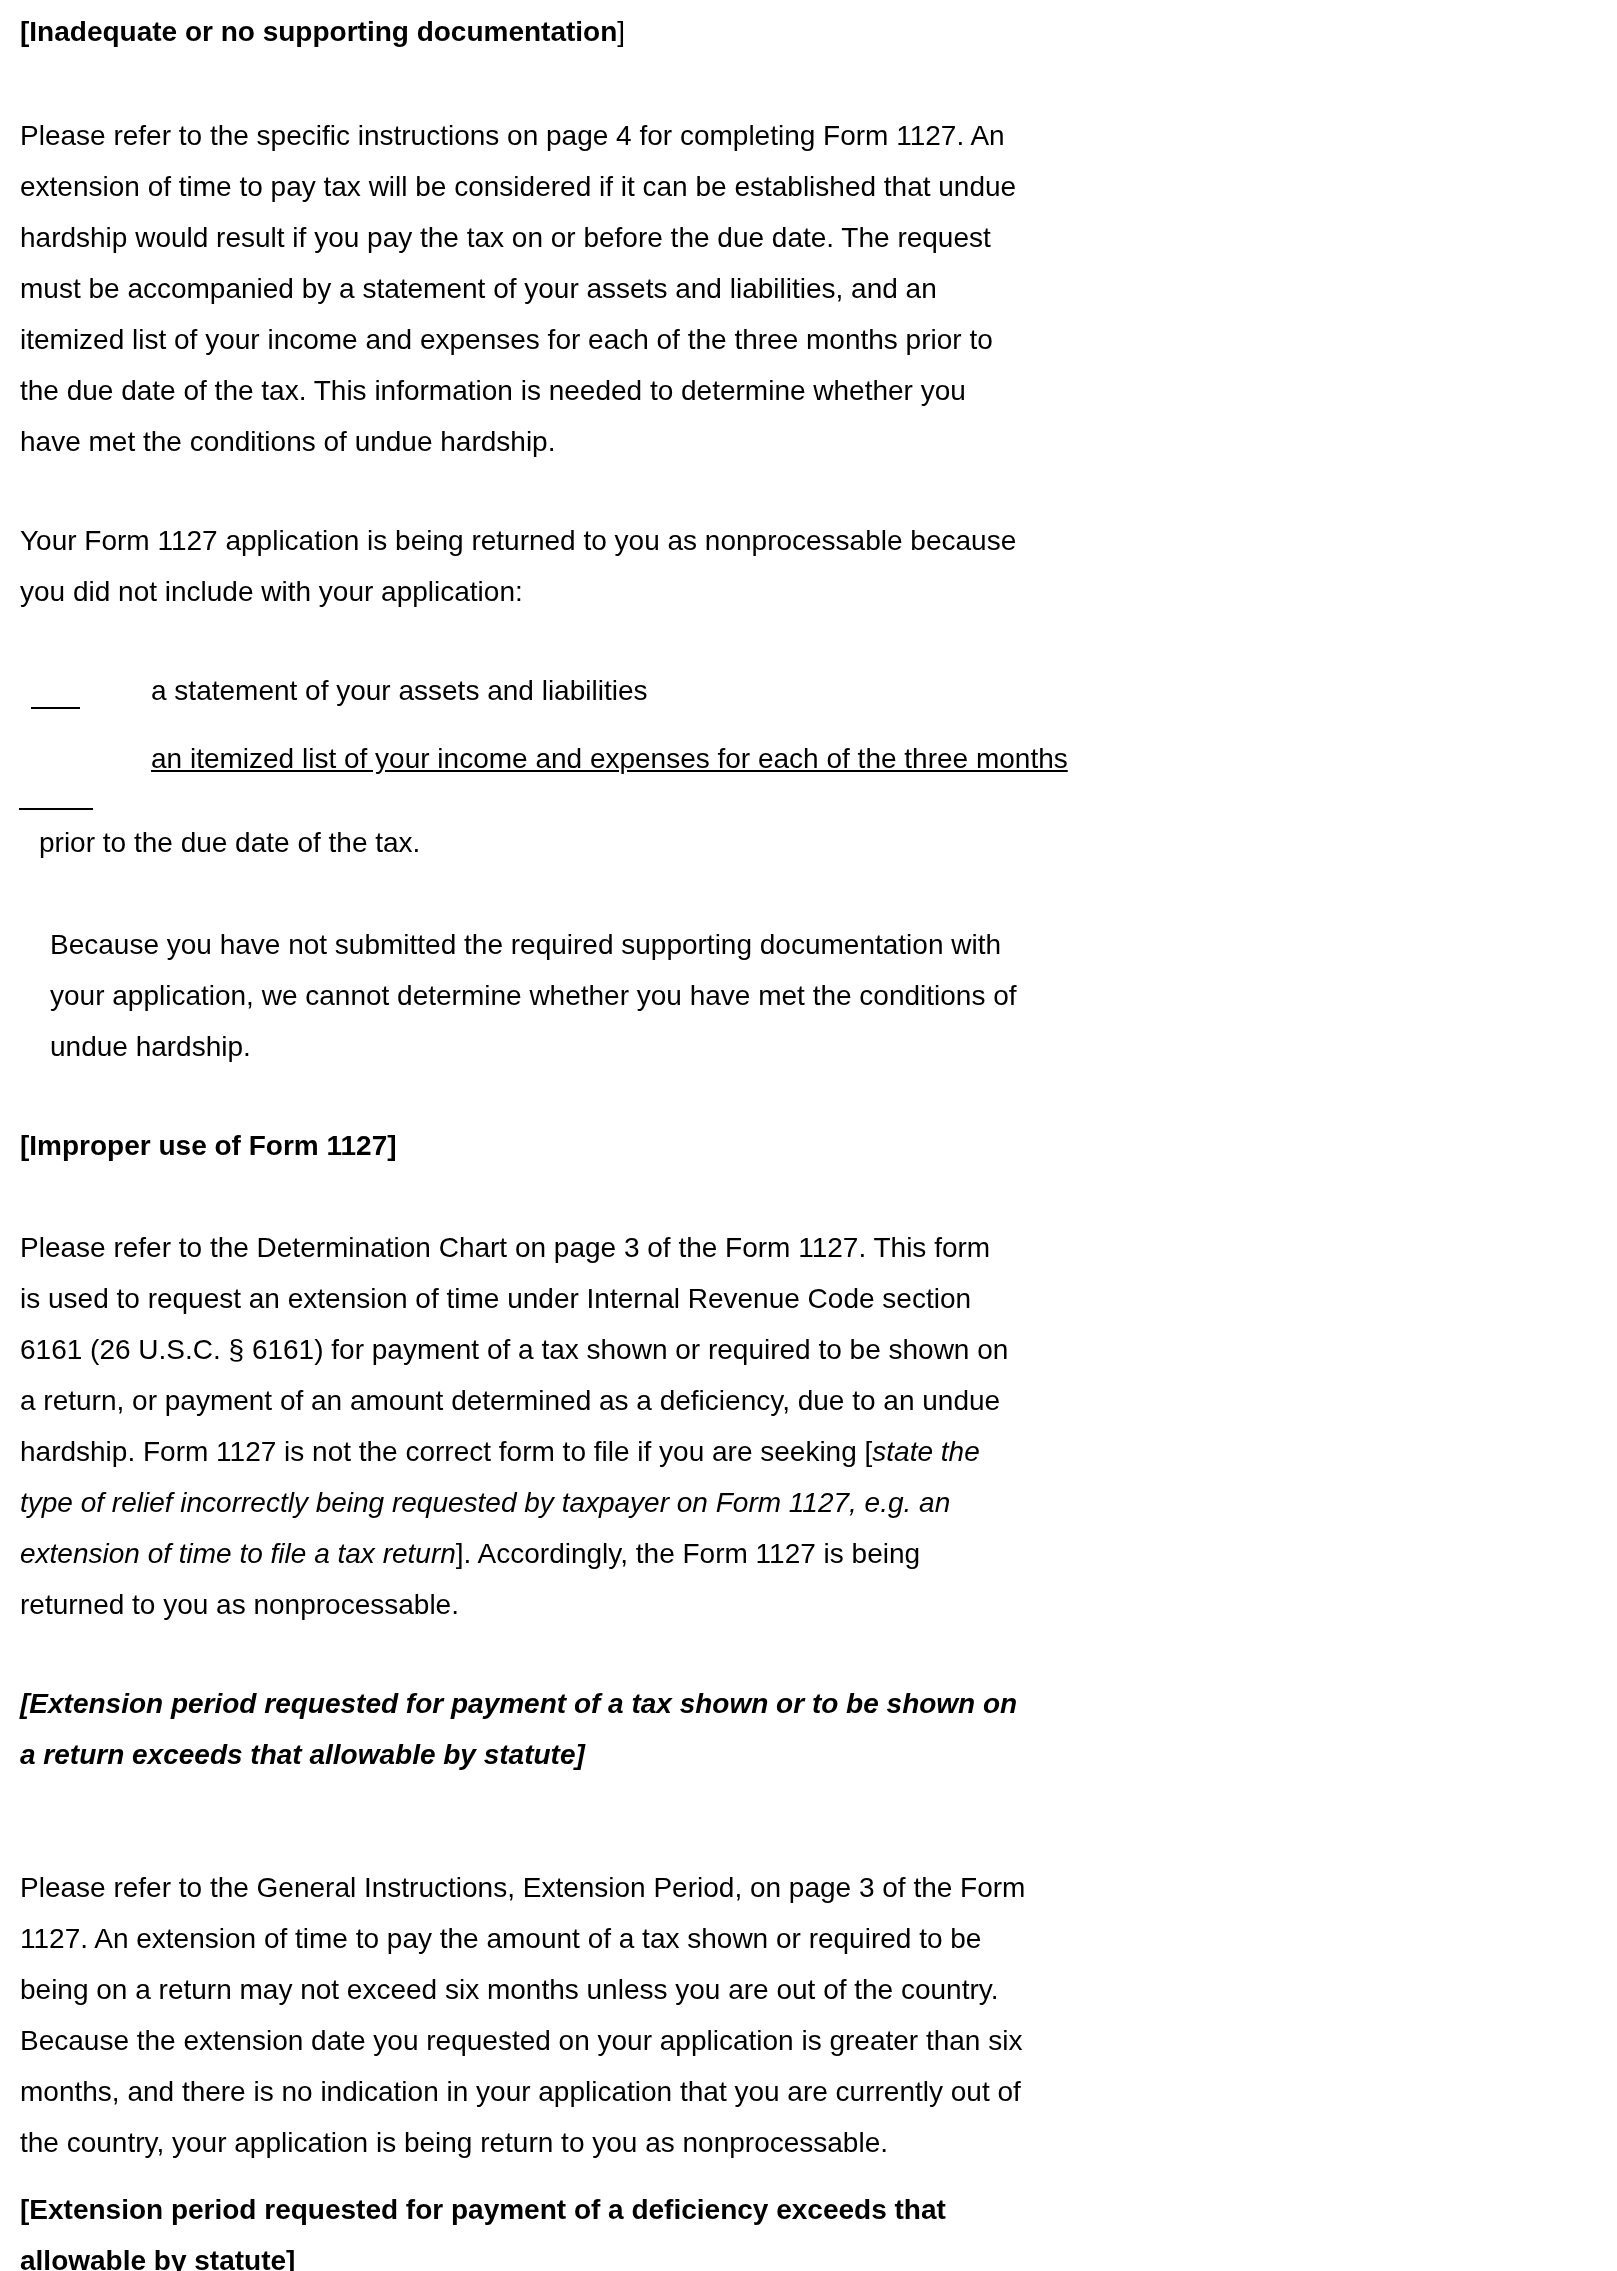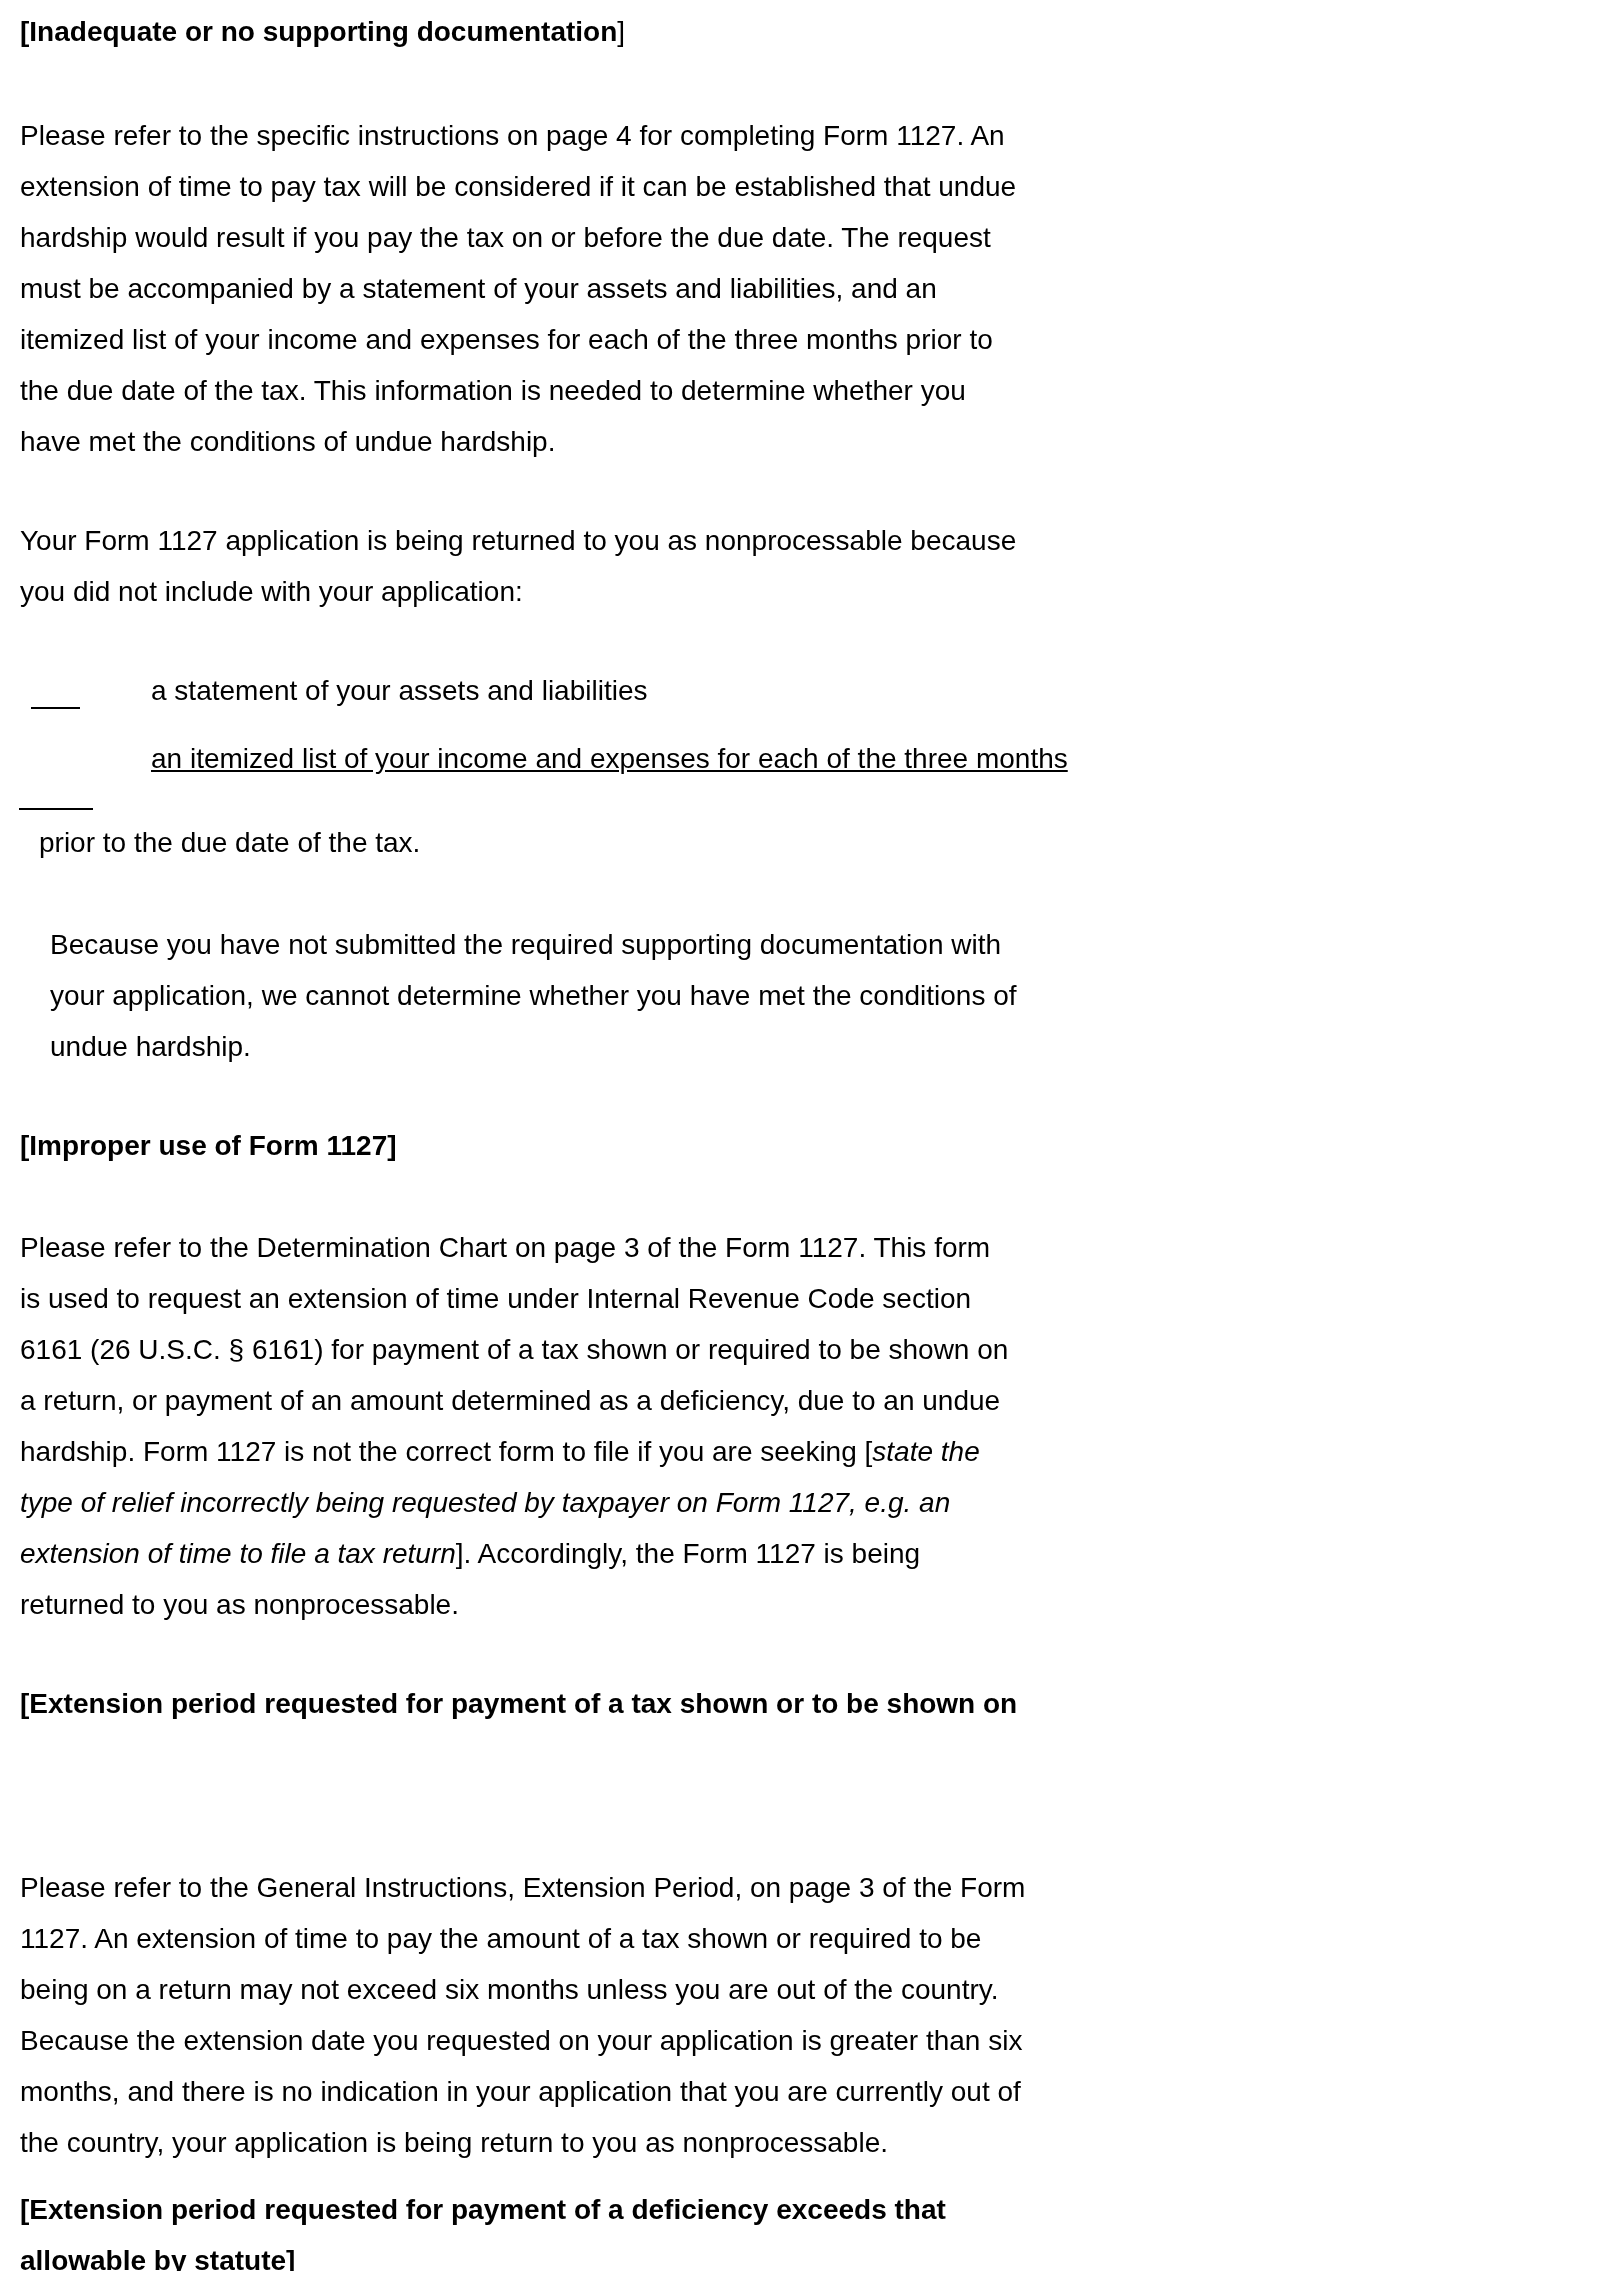--- a/index.html
+++ b/index.html
@@ -65,22 +65,23 @@
   <span class="line">Please refer to the Determination Chart on page 3 of the Form 1127.  This form</span>
   <span class="line">is used to request an extension of time under Internal Revenue Code section</span>
   <span class="line">6161 (26 U.S.C. § 6161) for payment of a tax shown or required to be shown on</span>
   <span class="line">a return, or payment of an amount determined as a deficiency, due to an undue</span>
   <span class="line"><span>hardship.  Form 1127 is not the correct form to file if you are seeking [</span><span class="it">state the</span></span>
   <span class="line it">type of relief incorrectly being requested by taxpayer on Form 1127, e.g. an</span>
   <span class="line"><span class="it">extension of time to file a tax return</span><span>].  Accordingly, the Form 1127 is being</span></span>
   <span class="line">returned to you as nonprocessable.</span>
 </div>
 
-<div class="blk h" style="top:1678px;">
+<div class="blk h" style="top:1678px;font-style:italic;">
   <span class="line">[Extension period requested for payment of a tax shown or to be shown on</span>
+  <span class="line">a return exceeds that allowable by statute]</span>
 </div>
 
 <div class="blk" style="top:1862px;">
   <span class="line">Please refer to the General Instructions, Extension Period, on page 3 of the Form</span>
   <span class="line">1127.  An extension of time to pay the amount of a tax shown or required to be</span>
   <span class="line">being on a return may not exceed six months unless you are out of the country.</span>
   <span class="line">Because the extension date you requested on your application is greater than six</span>
   <span class="line">months, and there is no indication in your application that you are currently out of</span>
   <span class="line">the country, your application is being return to you as nonprocessable.</span>
 </div>

